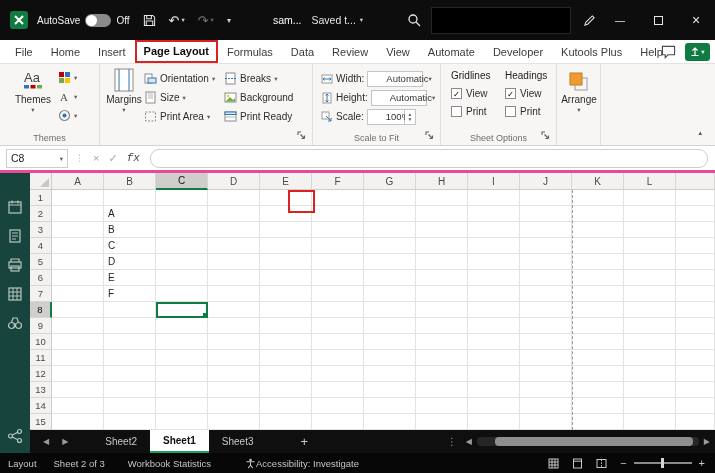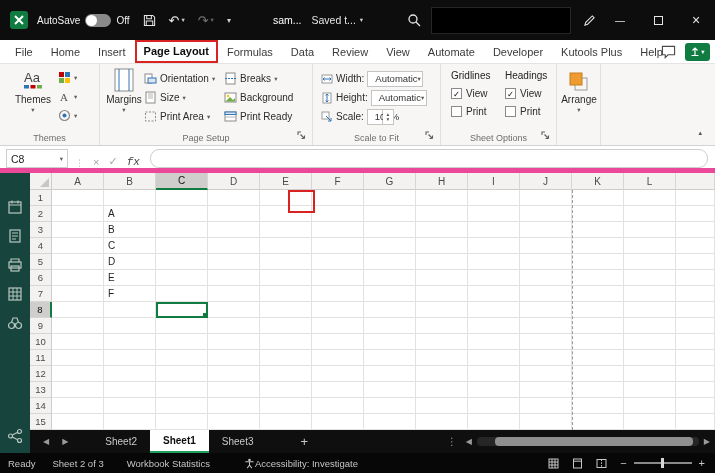--- a/index.html
+++ b/index.html
@@ -39,33 +39,33 @@
 .g-themes{left:0;width:100px}.g-pagesetup{left:100px;width:213px}.g-scale{left:313px;width:128px}
 .g-sheetopt{left:441px;width:116px}.g-arrange{left:557px;width:44px;border-right:1px solid #e2e0de}
 .glabel{position:absolute;bottom:2px;left:0;right:0;text-align:center;font-size:9px;color:#6e6c6a}
 .bigbtn{position:absolute;display:flex;flex-direction:column;align-items:center;gap:2px}
 .blabel{font-size:10px;color:#2b2b2b}
 .chev{font-size:6.5px;color:#5f5d5b;line-height:5px}
 .smallbtn{position:absolute;left:58px;display:flex;align-items:center;gap:3px;height:17px}
 .srow{position:absolute;display:flex;align-items:center;gap:3px;height:17px;font-size:10px;color:#2b2b2b;white-space:nowrap}
 .r1{top:6px}.r2{top:25px}.r3{top:44px}
 .c2{left:44px}.c3{left:124px}
-.field{display:flex;align-items:center;justify-content:space-between;background:#fff;border:1px solid #c6c4c2;height:16px;font-size:9.5px;color:#333;padding:0 7px}
+.field{display:flex;align-items:center;justify-content:space-between;background:#fff;border:1px solid #c6c4c2;height:16px;font-size:9.5px;color:#333;padding:0 18px}
 .f-auto{width:56px}.f-scale{width:14px}
 .spinner{display:flex;flex-direction:column;border:1px solid #c6c4c2;border-left:none;height:16px;width:11px;background:#fff;align-items:center;justify-content:center;gap:1px}
 .spinner span{font-size:5.5px;line-height:4px;color:#555}
 .so-head{position:absolute;top:6px;font-size:10px;color:#222}
 .cbrow{position:absolute;display:flex;align-items:center;gap:4px;font-size:10px;color:#2b2b2b}
 .cb{width:11px;height:11px;border:1px solid #8b8989;background:#fff;display:flex;align-items:center;justify-content:center;font-size:8.5px;color:#111;line-height:8px}
 .launcher{position:absolute;right:5px;bottom:4px;width:12px;height:12px;display:flex;align-items:center;justify-content:center}
 .collapse-ribbon{position:absolute;right:13px;bottom:8px;font-size:7px;color:#555}
 .annot2{position:absolute;left:288px;top:126px;width:27px;height:23px;border:2px solid #d92222;z-index:40;pointer-events:none}
 
 
-.formulabar{position:absolute;top:146px;left:0;width:715px;height:27px;background:#fff;border-bottom:5px solid #ec4899;display:flex;align-items:flex-end}
+.formulabar{position:absolute;top:146px;left:0;width:715px;height:27px;background:#fff;border-bottom:3px solid #ec4899;display:flex;align-items:center}
 .namebox{margin-left:6px;width:62px;height:19px;border:1px solid #d0cecd;display:flex;align-items:center;justify-content:space-between;font-size:10.5px;color:#222;padding:0 4px}
 .fb-dots{margin-left:7px;color:#b5b3b1;font-size:9px}
 .fb-ico{margin-left:9px;font-size:11px;color:#a6a4a2}
 .fb-fx{margin-left:9px;font-size:11px;font-style:italic;color:#444;font-family:Liberation Mono, monospace}
 .fb-input{margin-left:10px;flex:1;margin-right:7px;height:19px;border:1px solid #d0cecd;border-radius:9px}
 
 
 .sidebar{position:absolute;left:0;top:173px;width:30px;height:280px;background:#17443c;display:flex;flex-direction:column;align-items:center}
 .sb-icon{margin-top:13px}
 .sb-bottom{margin-top:auto;margin-bottom:9px}
@@ -287,21 +287,20 @@
         <span>Background</span>
       </div>
       <div class="srow r3 c3">
         <svg width="13" height="13" viewBox="0 0 13 13">
             <rect x="1" y="2" width="11" height="9" fill="#fff" stroke="#8a8a8a"></rect>
             <rect x="1" y="2" width="11" height="2.5" fill="#dce6f1" stroke="#2e75b6"></rect>
             <path d="M1 7 h11" stroke="#b5b5b5"></path>
           </svg>
         <span>Print Ready</span>
       </div>
-      <div class="glabel">Page Setup</div>
       <div class="launcher">
         <svg width="10" height="10" viewBox="0 0 10 10">
             <path d="M2 5 V2 H5" fill="none" stroke="#5f5f5f" stroke-width="1.1"></path>
             <path d="M4.5 4.5 L8.5 8.5 M8.5 8.5 H5.5 M8.5 8.5 V5.5" fill="none" stroke="#5f5f5f" stroke-width="1.1"></path>
           </svg>
       </div>
     </div>
 
     <div class="rgroup g-scale">
       <div class="srow r1" style="left:8px">
@@ -684,21 +683,21 @@
         <span class="scroll-ar">◀</span>
         <div class="htrack">
             <div class="hthumb"></div>
           </div>
         <span class="scroll-ar">▶</span>
       </div>
     </div>
   </div>
 
   <div class="statusbar">
-    <span class="st-ready">Ready</span>
+    <span class="st-ready">Layout</span>
     <span class="st-sheet">Sheet 2 of 3</span>
     <span class="st-wstats">Workbook Statistics</span>
     <span class="st-access">
       <svg width="11" height="11" viewBox="0 0 12 12">
           <circle cx="6" cy="2.2" r="1.4" fill="#c6c6c6"></circle>
           <path d="M1.5 4.2 h9 M6 4.2 v3.5 M6 7.7 L3.5 11 M6 7.7 L8.5 11" stroke="#c6c6c6" stroke-width="1.1" fill="none"></path>
         </svg>
       <span>Accessibility: Investigate</span>
     </span>
     <div class="st-right">

